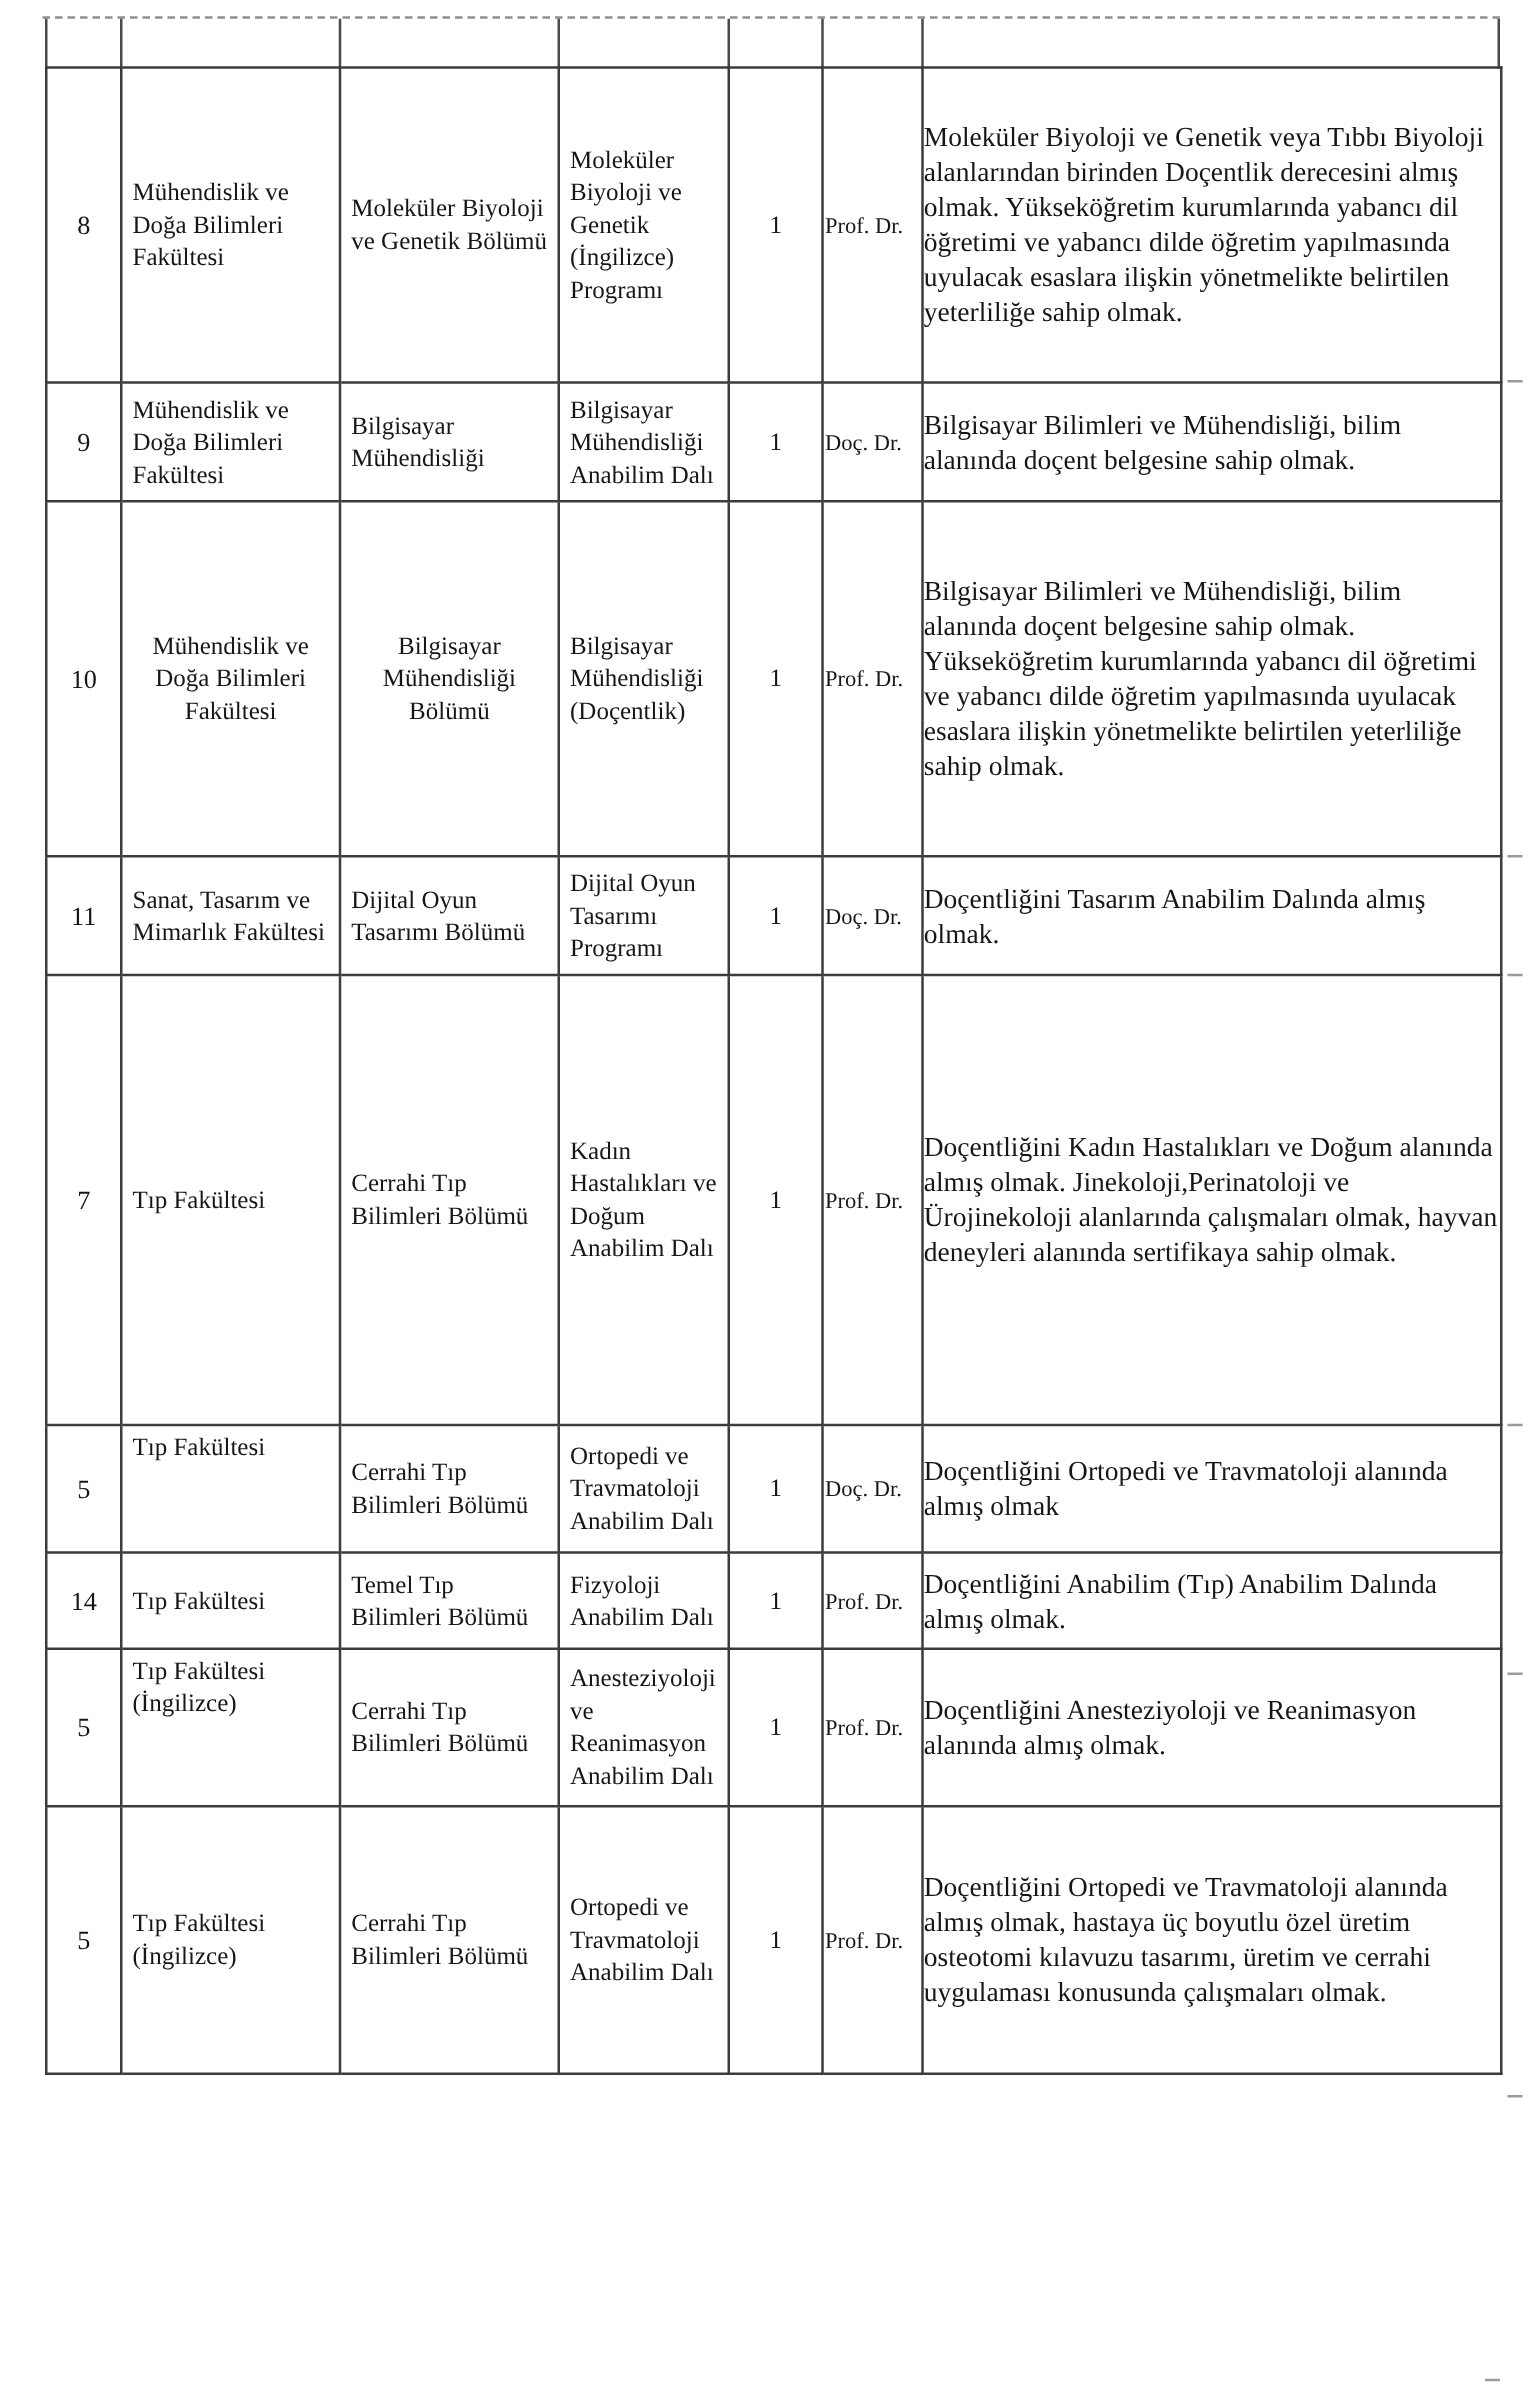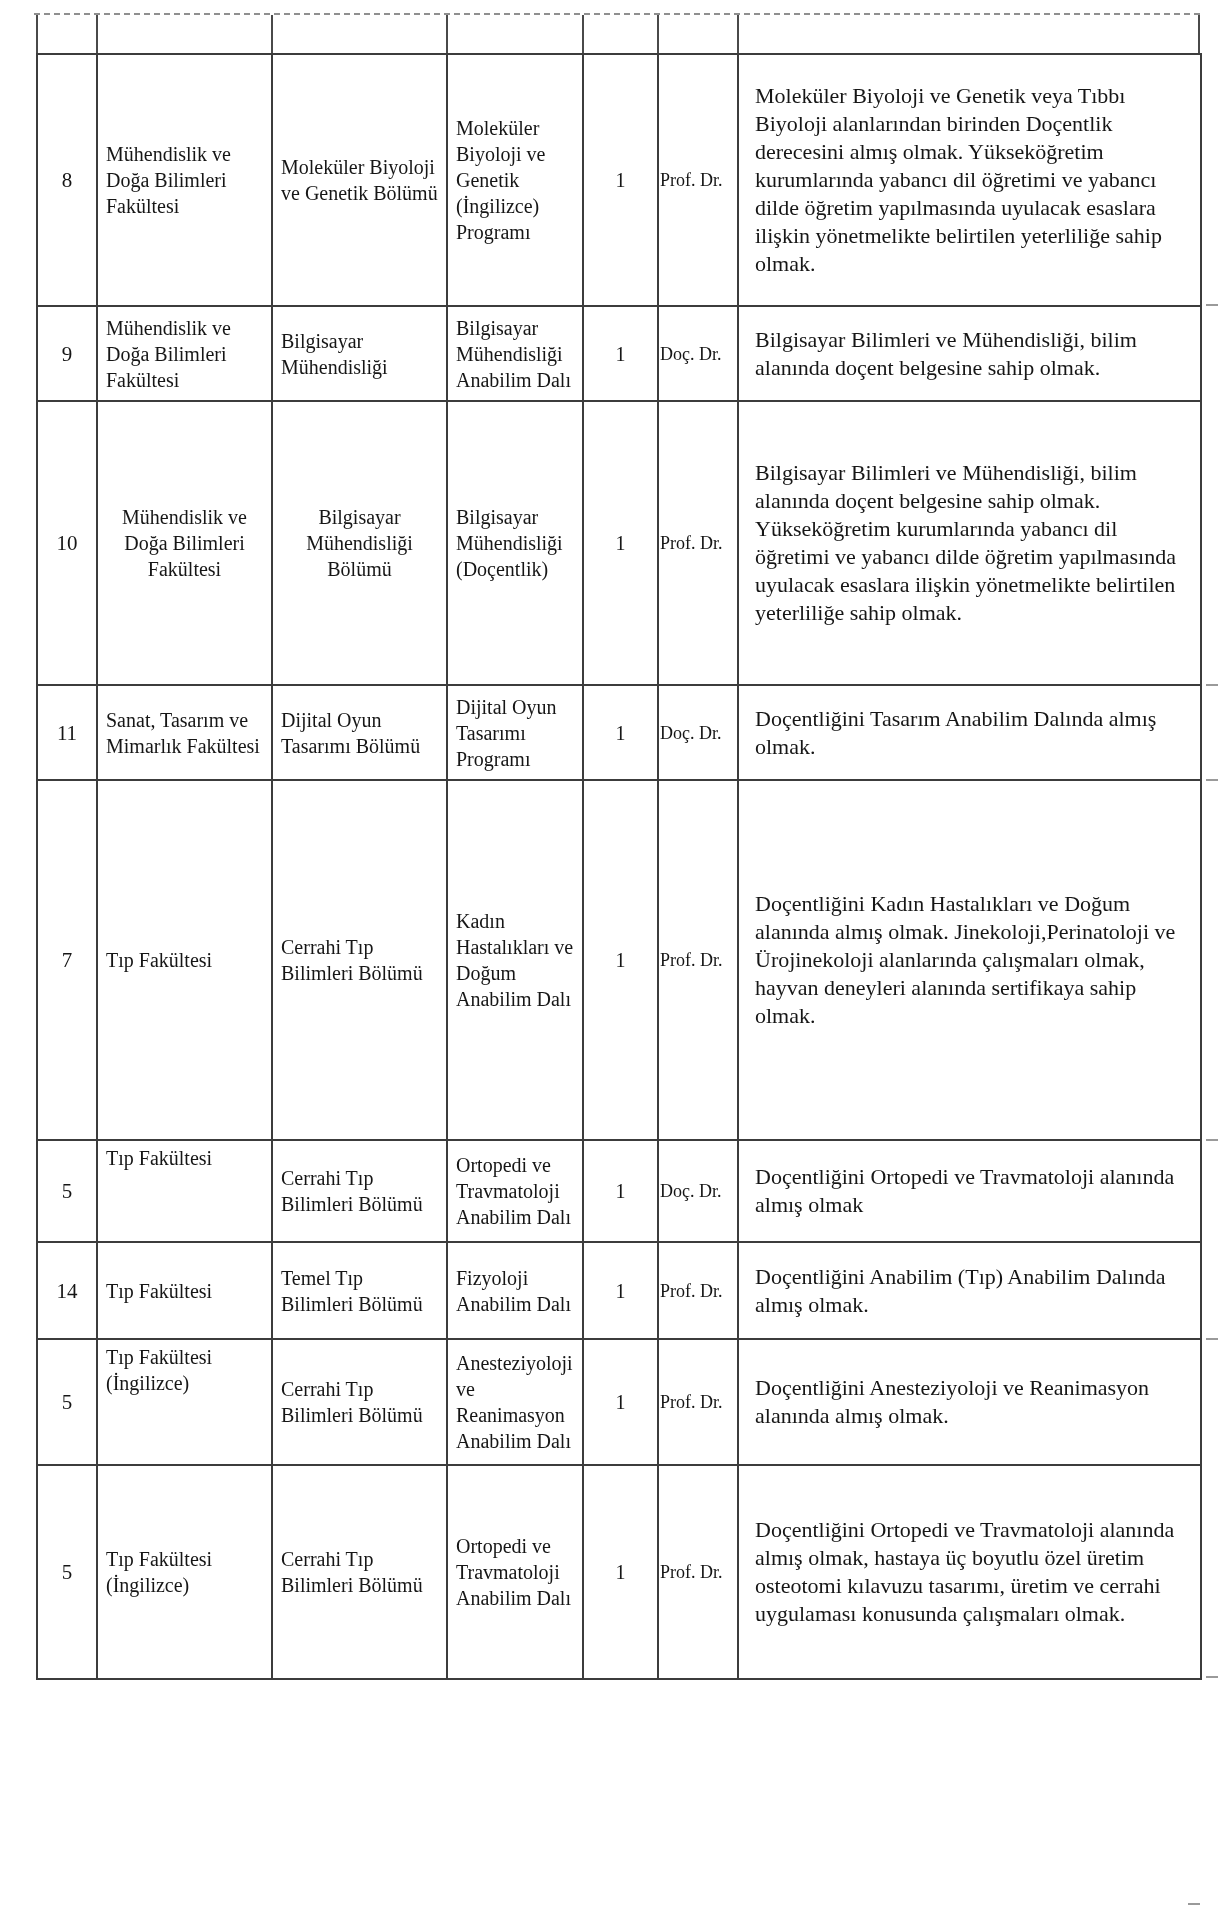--- a/index.html
+++ b/index.html
@@ -20,31 +20,31 @@
     border-collapse:collapse; table-layout:fixed;
   }
   td {
     border:2px solid #3c3c3c; vertical-align:middle;
     padding:4px 8px; font-size:20px; line-height:26px;
     overflow:hidden; word-wrap:break-word;
   }
   td.c-no    { text-align:center; font-size:21px; padding:4px 2px; }
   td.c-quota { text-align:center; padding:4px 2px; }
   td.c-title { text-align:left; white-space:nowrap; padding:4px 1px; font-size:18px; }
-  td.c-req   { font-size:22px; line-height:28px; padding:4px 16px; }
+  td.c-req   { font-size:22px; line-height:28px; padding:4px 0; }
   td.ctr     { text-align:center; }
   td.vtop    { vertical-align:top; }
 
   tr.r8  { height:252px; }
   tr.r9  { height:95px;  }
   tr.r10 { height:284px; }
   tr.r11 { height:95px;  }
   tr.r12 { height:360px; }
   tr.r13 { height:102px; }
-  tr.r14 { height:97px;margin-top:28px;  }
+  tr.r14 { height:77px;margin-top:28px;  }
   tr.r15 { height:126px; }
   tr.r16 { height:214px; }
 </style>
 </head>
 <body>
 
 <div class="page">
 
   <div class="crop-line"></div>
   <div class="stubs">

